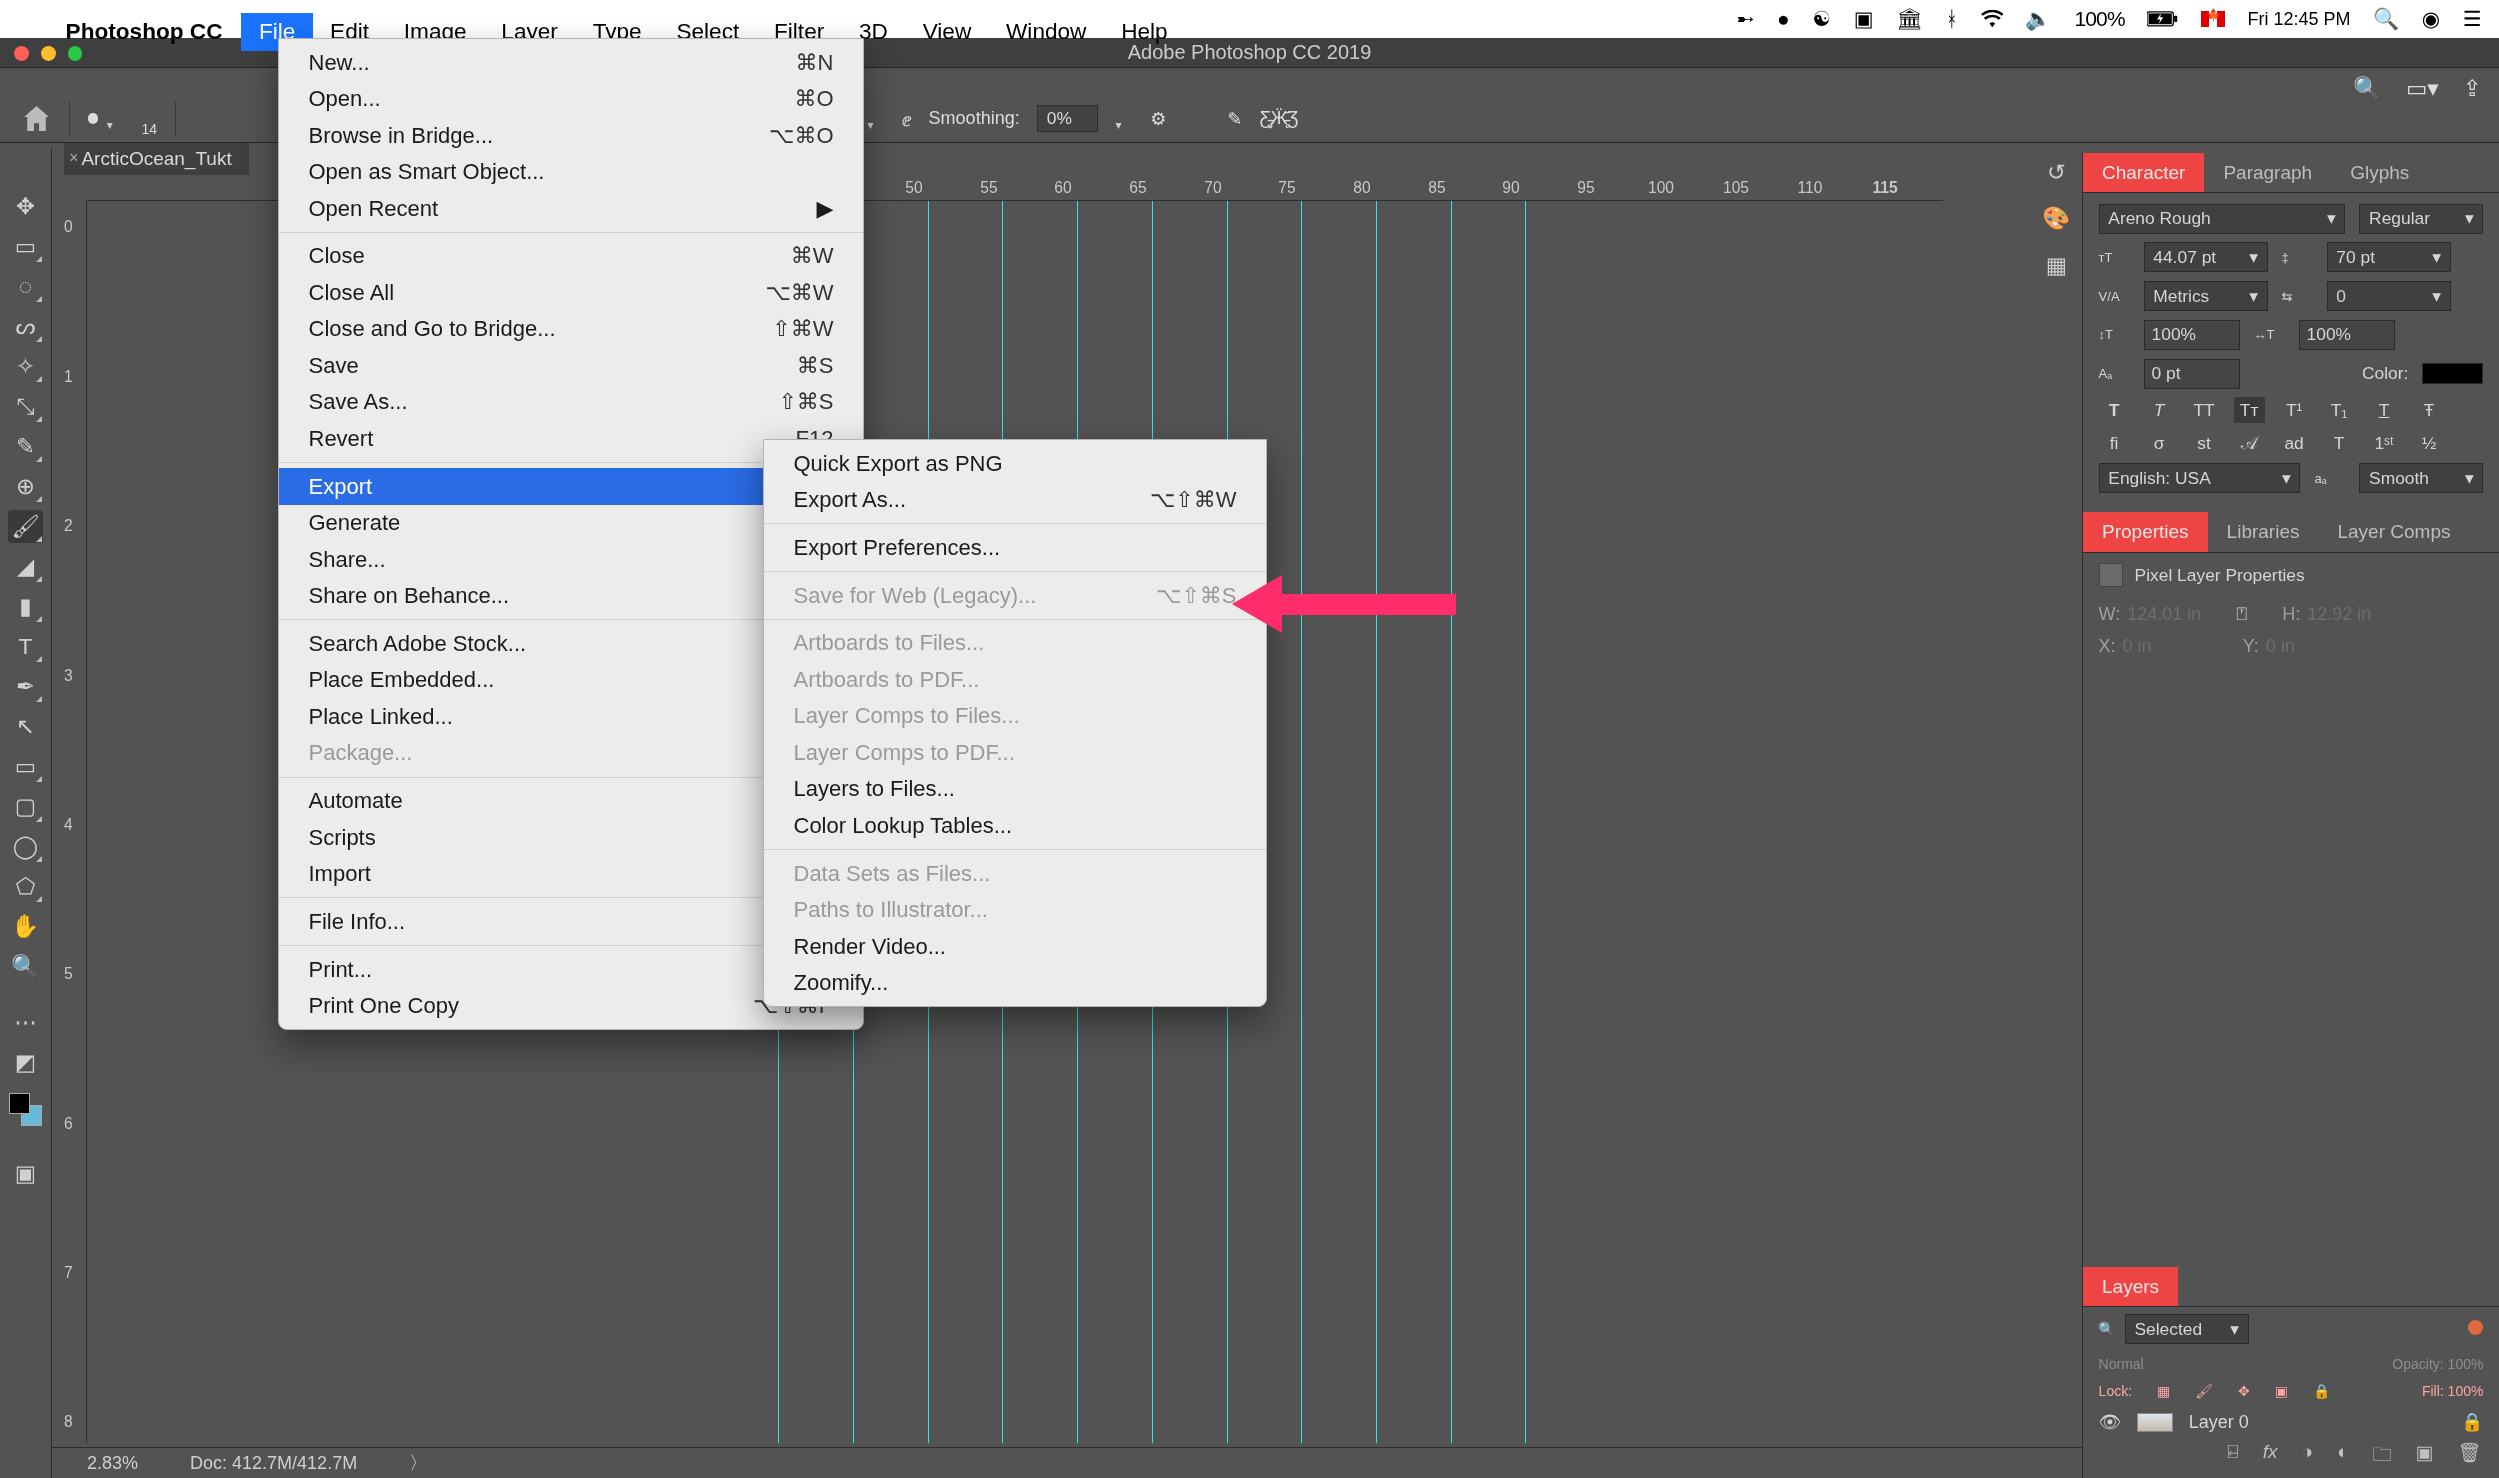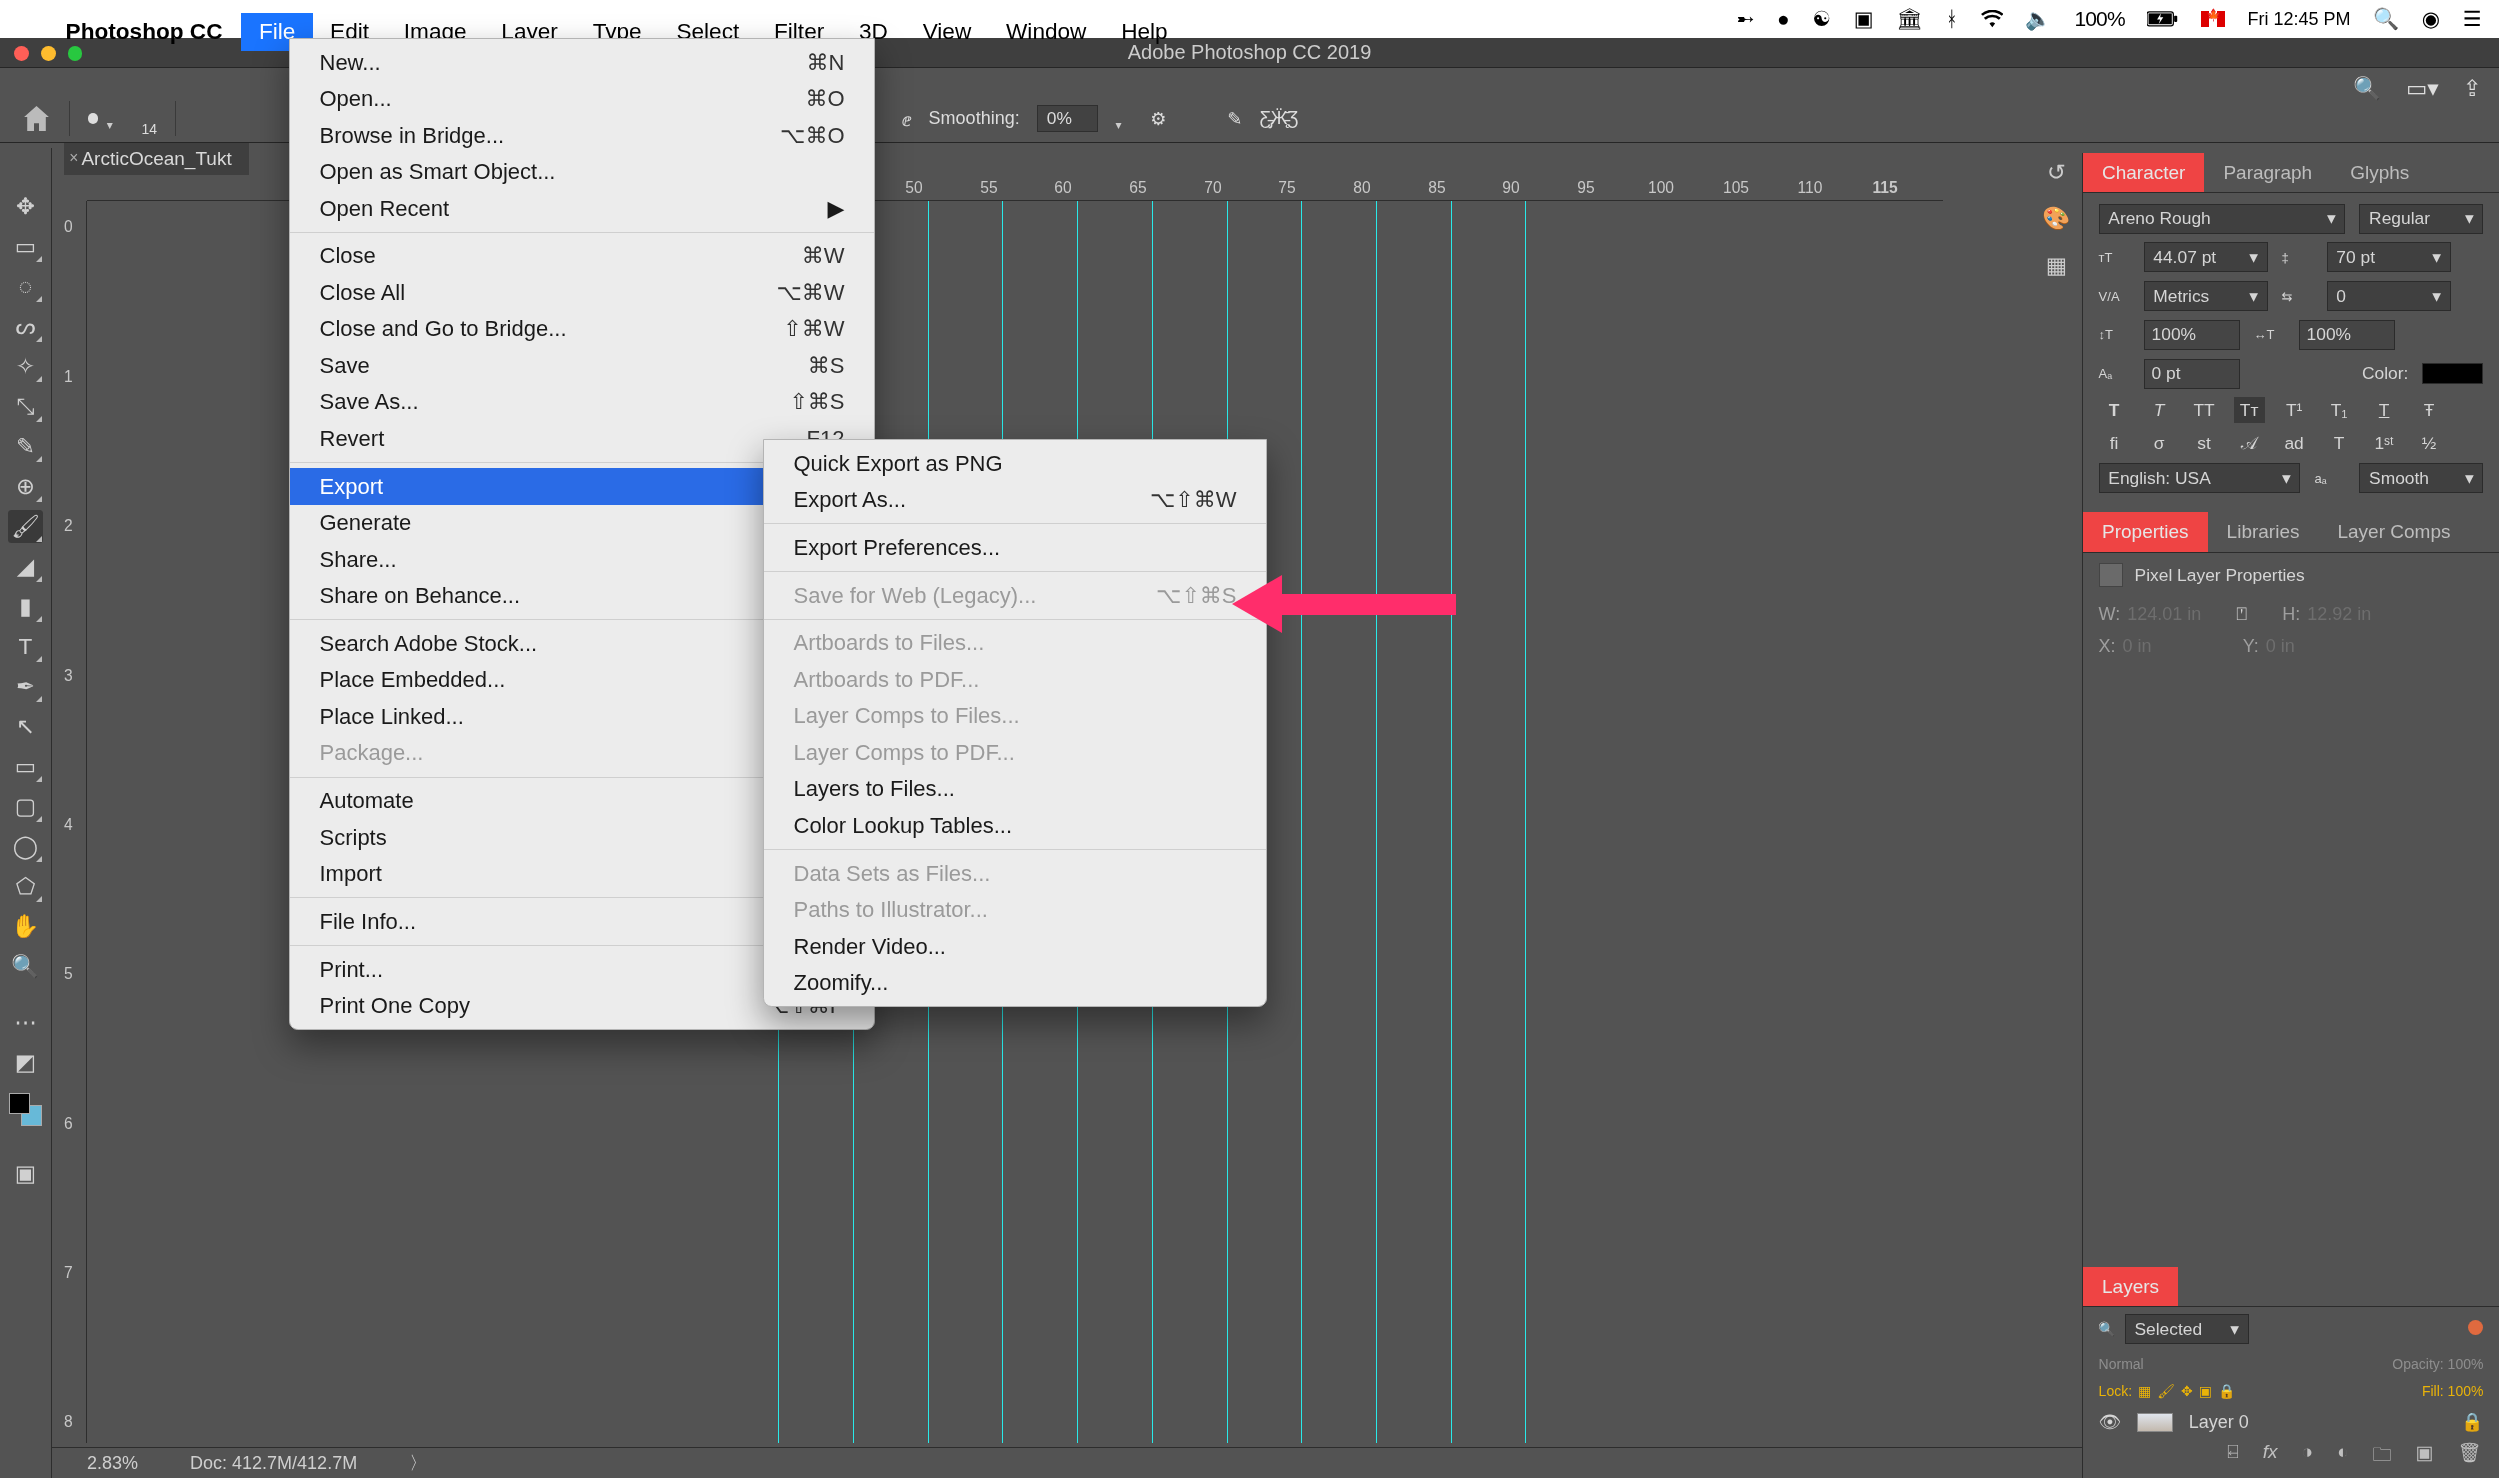--- a/index.html
+++ b/index.html
@@ -89,26 +89,26 @@
 .prop-field .dim { color:#6e6e6e; margin-left:7px;}
 
 
 .layers-panel { position:absolute; bottom:0; left:0; right:0; }
 .layer-row { display:flex; align-items:center; gap:15.6px; padding:7px 15.6px; font-size:18px;}
 .layer-thumb { width:36px; height:19px; background:linear-gradient(#dfe4ec, #c3b9ae); border:0.9px solid #888;}
 .layer-lock { margin-left:auto; }
 .selected-filter { display:flex; align-items:center; gap:8.7px; padding:7px 15.6px;}
 .toggle-dot { width:15.6px; height:15.6px; border-radius:50%; background:#e06a3f; margin-left:auto; position:relative; top:-1.7px;}
 .blend-row { display:flex; gap:26px; padding:5.2px 15.6px; color:#8e8e8e;}
-.lock-row { display:flex; gap:6px; padding:5.2px 15.6px; color:#eab308; align-items:center;}
+.lock-row { display:flex; gap:25px; padding:5.2px 15.6px; color:#fca5a5; align-items:center;}
 .layers-footer { position:absolute; bottom:5.2px; left:0; right:0; display:flex; gap:24px; justify-content:flex-end; padding-right:17.4px; color:#c0c0c0; font-size:19px;}
 
 
 .dropdown { position:absolute; background:#ececec; border:0.9px solid #b4b4b4; border-radius:0 0 8.7px 8.7px; box-shadow:0 15.6px 35px rgba(0,0,0,0.4); z-index:100; font-size:22px; color:#1a1a1a; padding:5.2px 0;}
-.file-menu { top:38px; left:278px; width:586px;margin-left:11px; }
+.file-menu { top:38px; left:278px; width:586px; }
 .dropdown .item { display:flex; padding:3.5px 29.5px; line-height:29.5px; }
 .dropdown .item .label { }
 .dropdown .item .shortcut { margin-left:auto; color:#333; }
 .dropdown .item.disabled { color:#9a9a9a; }
 .dropdown .item.disabled .shortcut { color:#9a9a9a; }
 .dropdown .item.highlight { background:#2a6be6; color:#fff; }
 .dropdown .item .submenu-arrow { margin-left:auto; }
 .dropdown .sep { height:0.9px; background:#cfcfcf; margin:5.2px 0; }
 .export-menu { top:439px; left:763px; width:504px; }
 

